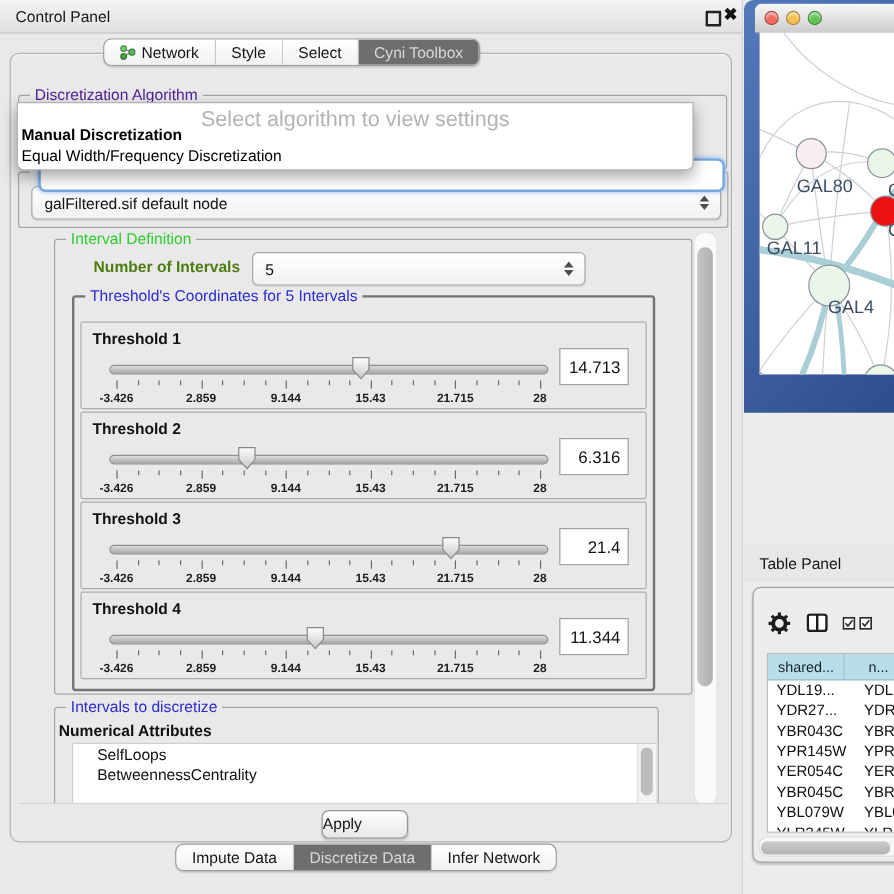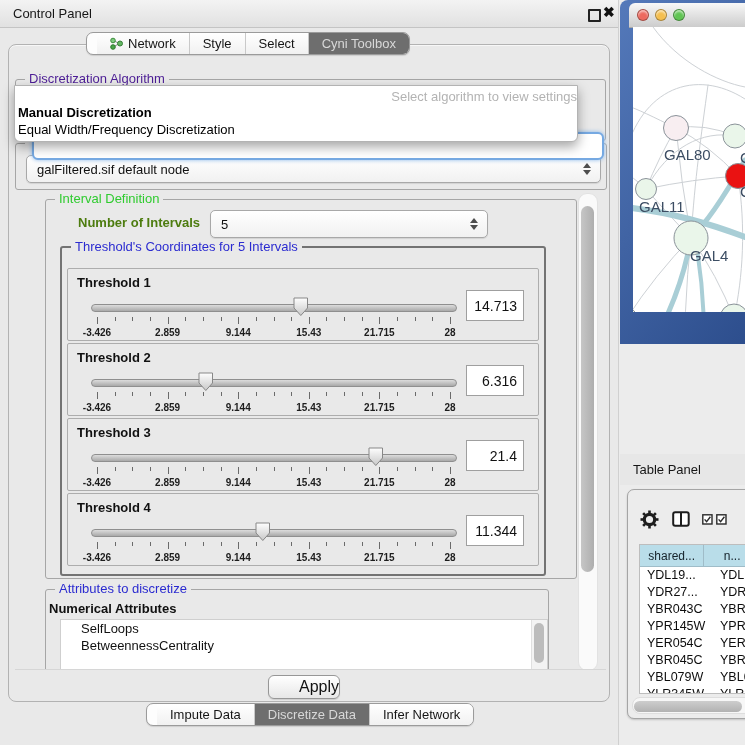--- a/index.html
+++ b/index.html
@@ -10,41 +10,41 @@
   #left-panel{position:absolute;left:0;top:0;width:618px;height:745px;background:#e9e9e9;
               border-right:1px solid #d0d0d0;}
   #lp-titlebar{position:absolute;left:0;top:0;right:0;height:27px;
                background:linear-gradient(#f3f3f3,#e1e1e1);border-bottom:1px solid #c4c4c4;}
   #lp-title{position:absolute;left:13px;top:6px;font-size:13px;color:#161616;}
   #float-btn{position:absolute;right:17px;top:9px;width:9px;height:9px;border:2px solid #222;border-radius:1px;}
   #close-btn{position:absolute;right:1px;top:4px;width:14px;height:18px;font-size:14px;font-weight:700;color:#111;}
   #close-btn::before{content:"✖";}
 
   .segctl{position:absolute;display:flex;background:#fdfdfd;border:1px solid #9b9b9b;
-          border-radius:7px;overflow:hidden;box-shadow:0 1px 1px rgba(0,0,0,.12);z-index:6;padding-left:10px;}
+          border-radius:7px;overflow:hidden;box-shadow:0 1px 1px rgba(0,0,0,.12);z-index:6;}
   .seg{display:flex;align-items:center;gap:5px;padding:0 13px;height:21px;font-size:13px;color:#151515;
        border-right:1px solid #c9c9c9;background:linear-gradient(#ffffff,#f1f1f1);white-space:nowrap;}
   .seg:last-child{border-right:none;}
   .seg.sel{background:#6e6e6e;color:#d8d8d8;}
   #top-tabs{left:86px;top:32px;}
   #bottom-tabs{left:146px;top:703px;}
 
   #main-panel{position:absolute;left:8px;top:44px;width:600px;height:656px;background:#e9e9e9;
               border:1px solid #b2b2b2;border-radius:8px;box-shadow:inset 0 1px 0 #f7f7f7;}
 
   .group{position:absolute;border:1px solid #a6a6a6;border-radius:3px;}
   .group-label{position:absolute;top:-9px;left:9px;background:#e9e9e9;padding:0 4px;font-size:13px;white-space:nowrap;}
   .lab-black{color:#4c1d95;} .lab-green{color:#2fcb2f;} .lab-blue{color:#2b2bd0;}
 
   #algo-group{left:6px;top:34px;width:589px;height:60px;}
   #algo-combo-hidden{position:absolute;left:16px;top:52px;width:568px;height:24px;background:#fff;
                      border:2px solid #76a9e2;border-radius:6px;box-shadow:0 0 4px #89b6e8;z-index:1;}
   #algo-overlay{position:absolute;left:5px;top:40px;width:562px;background:#fff;border:1px solid #b3b3b3;
                 border-radius:0 0 6px 6px;box-shadow:0 5px 12px rgba(0,0,0,.35);z-index:10;padding-bottom:3px;}
-  #algo-prompt{text-align:right;color:#b3b3b3;font-size:13px;padding-top:3px;height:15px;}
+  #algo-prompt{text-align:center;color:#b3b3b3;font-size:18px;padding-top:3px;height:15px;}
   .algo-opt{font-size:13px;color:#000;padding:1px 3px;}
   .algo-opt.bold{font-weight:700;}
 
   #tabledata-group{left:6px;top:98px;width:590px;height:45px;}
   .combo{position:absolute;background:linear-gradient(#ffffff,#f1f1f1);border:1px solid #a8a8a8;border-radius:5px;
          font-size:13px;color:#111;display:flex;align-items:center;padding-left:10px;
          box-shadow:0 1px 1px rgba(0,0,0,.1);}
   #tabledata-combo{left:10px;top:11px;width:563px;height:26px;}
   .spin{position:absolute;right:9px;top:50%;transform:translateY(-50%);display:flex;flex-direction:column;gap:2px;}
   .spin i{display:block;width:0;height:0;border-left:4px solid transparent;border-right:4px solid transparent;}
@@ -80,21 +80,21 @@
   #attrs-group{left:30px;top:396px;width:502px;height:84px;}
   #attrs-title{position:absolute;left:3px;top:11px;font-size:13px;font-weight:700;color:#111;}
   #attr-list{position:absolute;left:14px;top:29px;width:486px;height:53px;background:#fff;
              border:1px solid #cfcfcf;overflow:hidden;}
   .attr-item{font-size:13px;color:#111;padding:1px 0 1px 20px;white-space:nowrap;}
   #attr-scroll-track{position:absolute;right:0;top:0;width:15px;height:53px;background:#f3f3f3;border-left:1px solid #e0e0e0;}
   #attr-scroll-thumb{position:absolute;right:3px;top:3px;width:10px;height:40px;background:#bcbcbc;border-radius:6px;}
 
   #apply-btn{position:absolute;left:259px;top:630px;width:70px;height:22px;
              background:linear-gradient(#ffffff,#e7e7e7);border:1px solid #979797;border-radius:6px;
-             font-size:16px;color:#111;text-align:right;line-height:21px;box-shadow:0 1px 1px rgba(0,0,0,.12);}
+             font-size:13px;color:#111;text-align:left;line-height:21px;box-shadow:0 1px 1px rgba(0,0,0,.12);}
 
   
   #net-frame{position:absolute;left:620px;top:0;width:125px;height:344px;
              background:linear-gradient(130deg,#5479ba,#2d4e8d);border-top-left-radius:8px;}
   #net-titlebar{position:absolute;left:9px;top:3px;right:0;height:24px;
                 background:linear-gradient(#f8f8f8,#cccccc);border-top-left-radius:6px;border-bottom:1px solid #a9a9a9;}
   .tl{position:absolute;top:6px;width:12px;height:12px;border-radius:50%;box-sizing:border-box;
       border:1px solid rgba(0,0,0,.3);box-shadow:inset 0 2px 2px rgba(255,255,255,.55);}
   #net-view{position:absolute;left:13px;top:27px;right:0;bottom:32px;background:#fff;overflow:hidden;}
 
@@ -362,21 +362,21 @@
                     <polygon points="1,1 14.5,1 14.5,11 7.8,18.5 1,11" fill="url(#knobgrad)" stroke="#878787" stroke-width="1"></polygon>
                   </svg>
                 </div>
                 <div class="value-box">11.344</div>
               </div>
             </div>
         </div>
       </div>
 
       <div id="attrs-group" class="group">
-        <span class="group-label lab-blue">Attributes to discretize</span>
+        <span class="group-label lab-blue">Intervals to discretize</span>
         <span id="attrs-title">Numerical Attributes</span>
         <div id="attr-list">
           <div id="attr-items">
               <div class="attr-item">SelfLoops</div>
               <div class="attr-item">BetweennessCentrality</div>
             </div>
           <div id="attr-scroll-track"></div>
           <div id="attr-scroll-thumb"></div>
         </div>
       </div>

